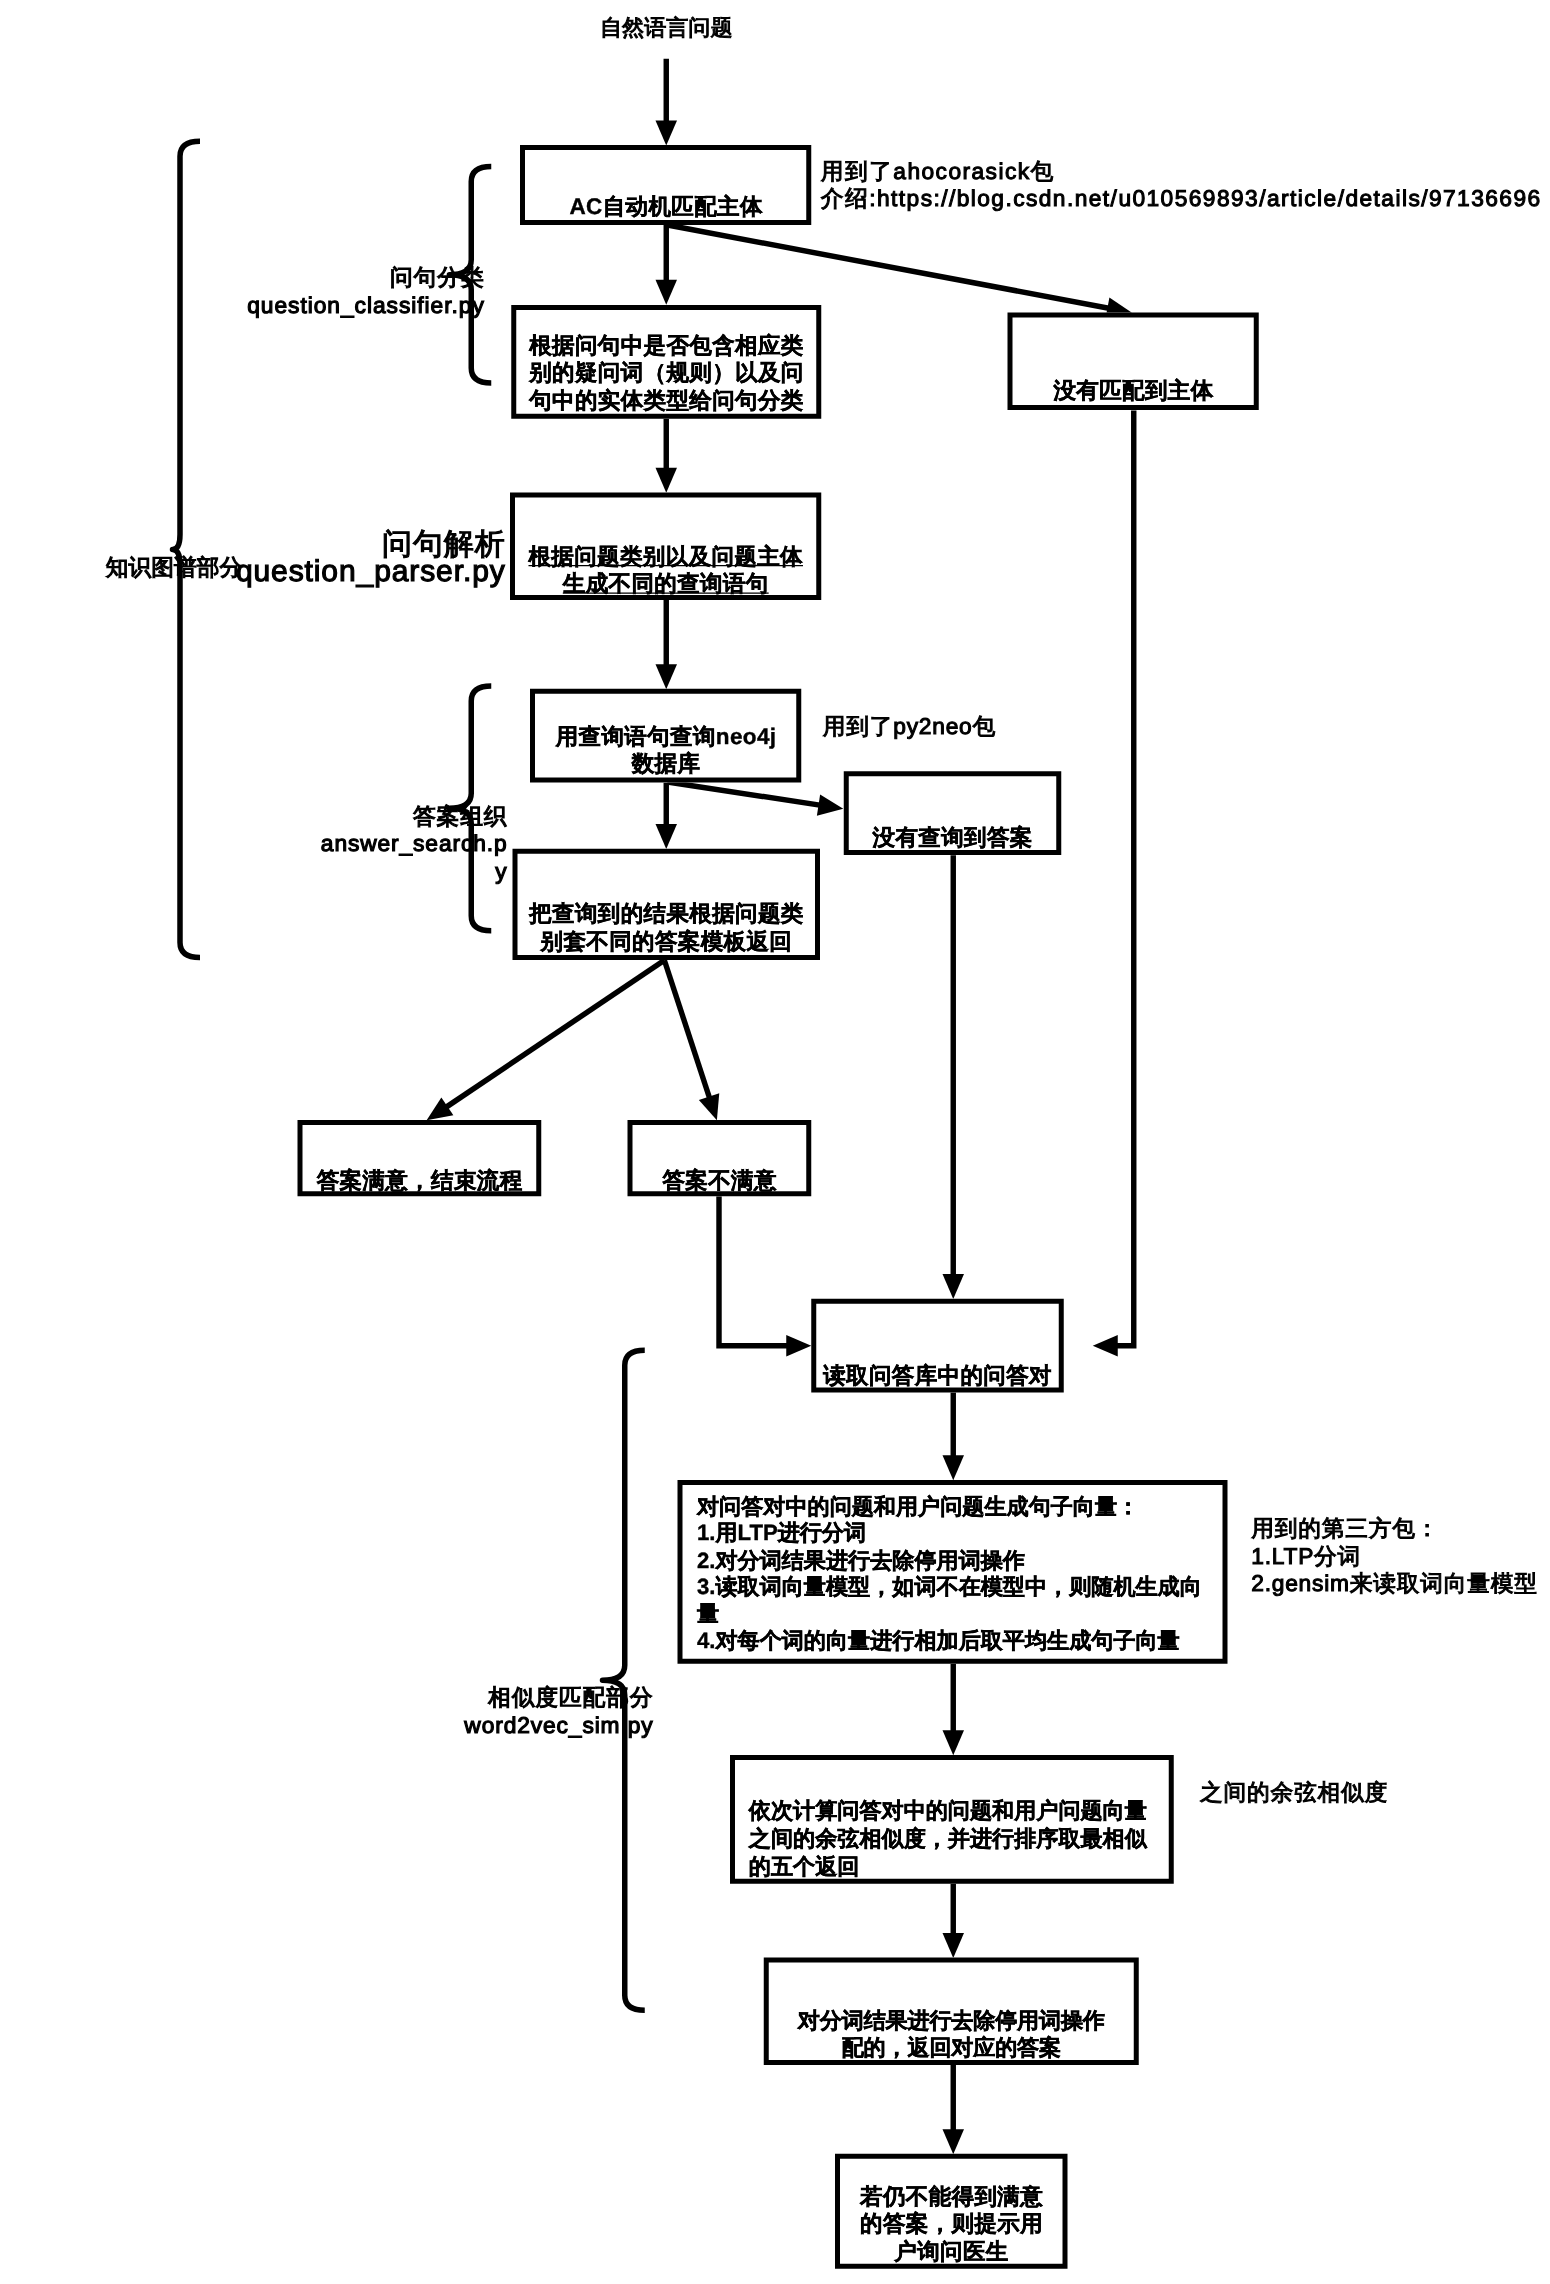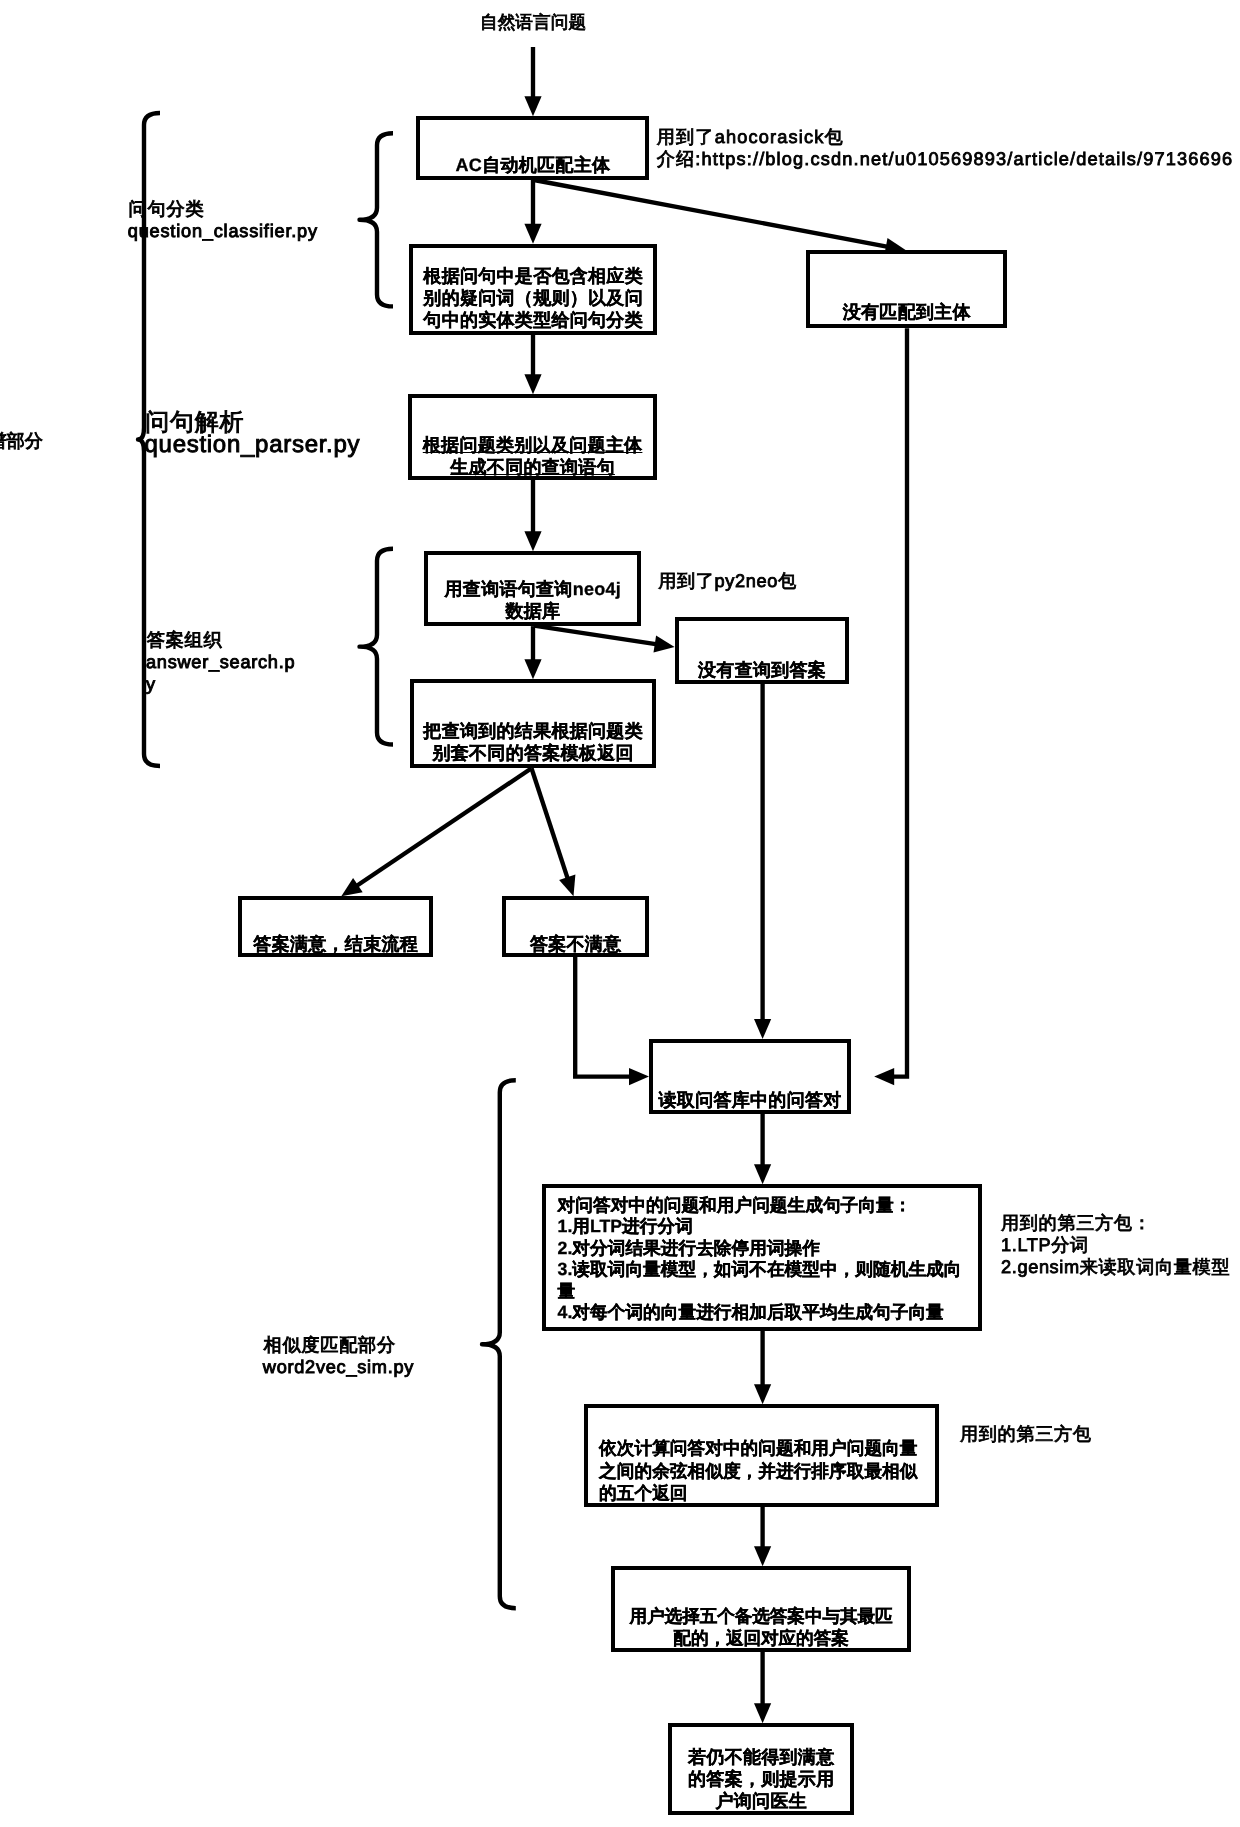--- a/index.html
+++ b/index.html
@@ -11,21 +11,21 @@
   svg#edges{position:absolute;left:0;top:0;width:1240px;height:1827px;}
   .nodebox{position:absolute;box-sizing:border-box;border:4px solid #000;background:#fff;
            display:flex;align-items:flex-end;justify-content:center;z-index:2;}
   .nodebox > .txt{font-weight:700;-webkit-text-stroke:0.30px #000;font-size:18px;line-height:22.1px;color:#000;
                   text-align:center;white-space:pre;letter-spacing:0.3px;margin-right:-0.3px;}
   .nodebox.lefttext{justify-content:flex-start;}
   .nodebox.lefttext > .txt{text-align:left;padding-left:11px;}
   .note{position:absolute;font-weight:400;-webkit-text-stroke:0.85px #000;font-size:18.2px;line-height:22.4px;color:#000;
         white-space:pre;z-index:3;letter-spacing:0.62px;}
   .blabel{position:absolute;font-weight:400;-webkit-text-stroke:0.95px #000;font-size:18.2px;line-height:22.4px;color:#000;
-          text-align:left;white-space:pre;z-index:3;letter-spacing:0.62px;text-indent:0.62px;}
+          text-align:right;white-space:pre;z-index:3;letter-spacing:0.62px;text-indent:0.62px;margin-top:13px;}
 </style>
 </head>
 <body>
 
 <div id="stage">
   <svg id="edges" viewBox="0 0 1240 1827" xmlns="http://www.w3.org/2000/svg">
     <g>
         <line x1="533.0" y1="47.0" x2="533.0" y2="103.9" stroke="#000" stroke-width="4.35"></line>
         <polygon points="533.0,116.3 524.4,96.3 541.6,96.3"></polygon>
       </g>
@@ -145,35 +145,35 @@
 3.读取词向量模型，如词不在模型中，则随机生成向
 量
 4.对每个词的向量进行相加后取平均生成句子向量</span>
     </div>
   <div class="nodebox lefttext" style="left:584.1px;top:1404.0px;width:355.0px;height:102.6px;">
       <span class="txt" style="font-size:17.7px;line-height:22.5px;letter-spacing:0.0px;margin-right:-0.0px;padding-left:11px;position:relative;top:2.0px;">依次计算问答对中的问题和用户问题向量
 之间的余弦相似度，并进行排序取最相似
 的五个返回</span>
     </div>
   <div class="nodebox" style="left:611.2px;top:1566.1px;width:299.9px;height:85.5px;">
-      <span class="txt" style="font-size:17.7px;line-height:22.2px;letter-spacing:-0.15px;margin-right:0.15px;position:relative;top:2.0px;">用户选择五个备选答案中与其最匹
+      <span class="txt" style="font-size:17.7px;line-height:22.2px;letter-spacing:-0.15px;margin-right:0.15px;position:relative;top:2.0px;">对分词结果进行去除停用词操作
 配的，返回对应的答案</span>
     </div>
   <div class="nodebox" style="left:668.1px;top:1723.1px;width:186.0px;height:91.9px;">
       <span class="txt" style="font-size:18.0px;line-height:22.1px;letter-spacing:0.3px;margin-right:-0.3px;position:relative;top:1.5px;">若仍不能得到满意
 的答案，则提示用
 户询问医生</span>
     </div>
   <div class="note" style="left:656.7px;top:126.0px;font-size:18.2px;line-height:22.4px;letter-spacing:1.15px;">用到了ahocorasick包
 介绍:https://blog.csdn.net/u010569893/article/details/97136696</div>
   <div class="note" style="left:658.2px;top:569.5px;font-size:18.2px;line-height:22.4px;letter-spacing:0.62px;">用到了py2neo包</div>
   <div class="note" style="left:1001.0px;top:1211.5px;font-size:18.2px;line-height:22.3px;letter-spacing:0.62px;">用到的第三方包：
 1.LTP分词
 2.gensim来读取词向量模型</div>
-  <div class="note" style="left:960.0px;top:1423.0px;font-size:18.2px;line-height:22.4px;letter-spacing:0.62px;">用到的第三方包</div>
+  <div class="note" style="left:960.0px;top:1423.0px;font-size:18.2px;line-height:22.4px;letter-spacing:0.62px;">之间的余弦相似度</div>
   <div class="blabel" style="left:-66.2px;top:430px;width:260px;font-size:18.2px;line-height:22.4px;letter-spacing:0.0px;text-indent:0.0px;">知识图谱部分</div>
   <div class="blabel" style="left:127.8px;top:198px;width:260px;font-size:18.2px;line-height:22.4px;letter-spacing:0.78px;text-indent:0.78px;">问句分类
 question_classifier.py</div>
   <div class="blabel" style="left:144.5px;top:411.5px;width:260px;font-size:24px;line-height:22.4px;letter-spacing:0.72px;text-indent:0.72px;">问句解析
 question_parser.py</div>
   <div class="blabel" style="left:146.0px;top:628.5px;width:260px;font-size:18.2px;line-height:22.4px;letter-spacing:0.72px;text-indent:0.72px;">答案组织
 answer_search.p
 y</div>
   <div class="blabel" style="left:262.8px;top:1333.5px;width:260px;font-size:18.2px;line-height:22.4px;letter-spacing:0.72px;text-indent:0.72px;">相似度匹配部分
 word2vec_sim.py</div>

